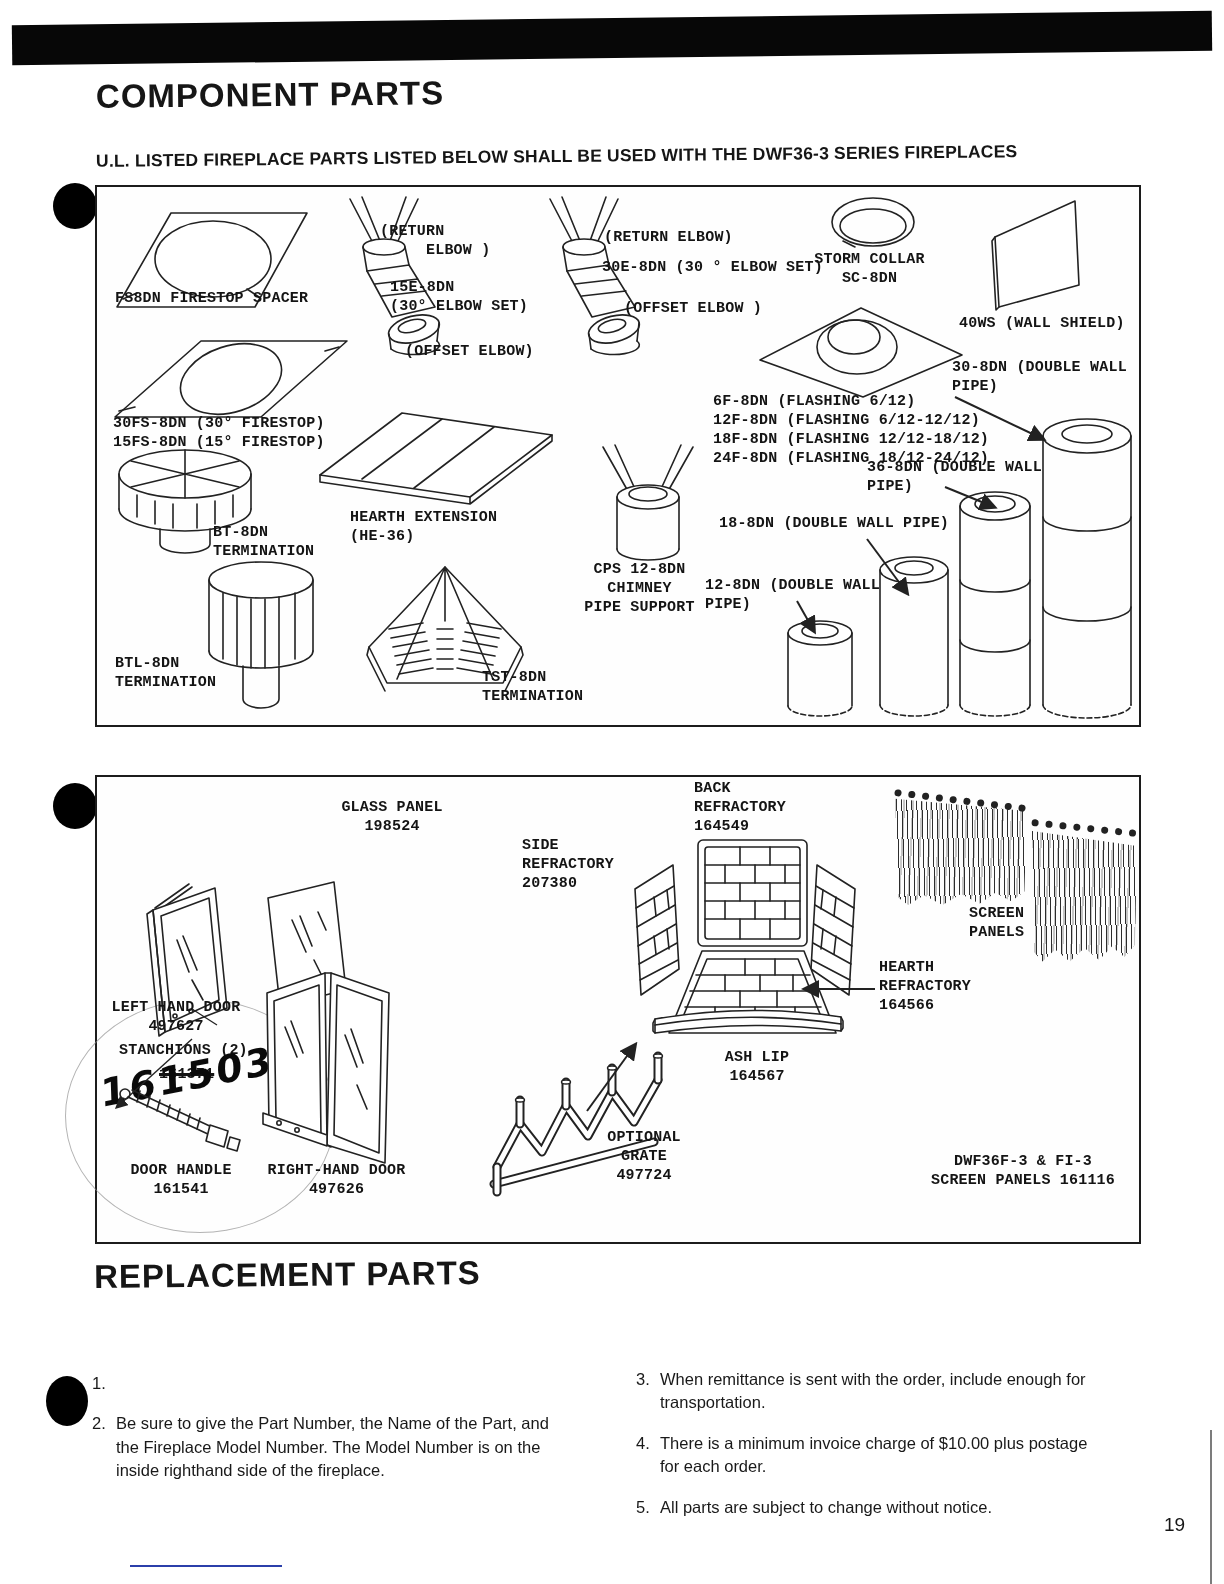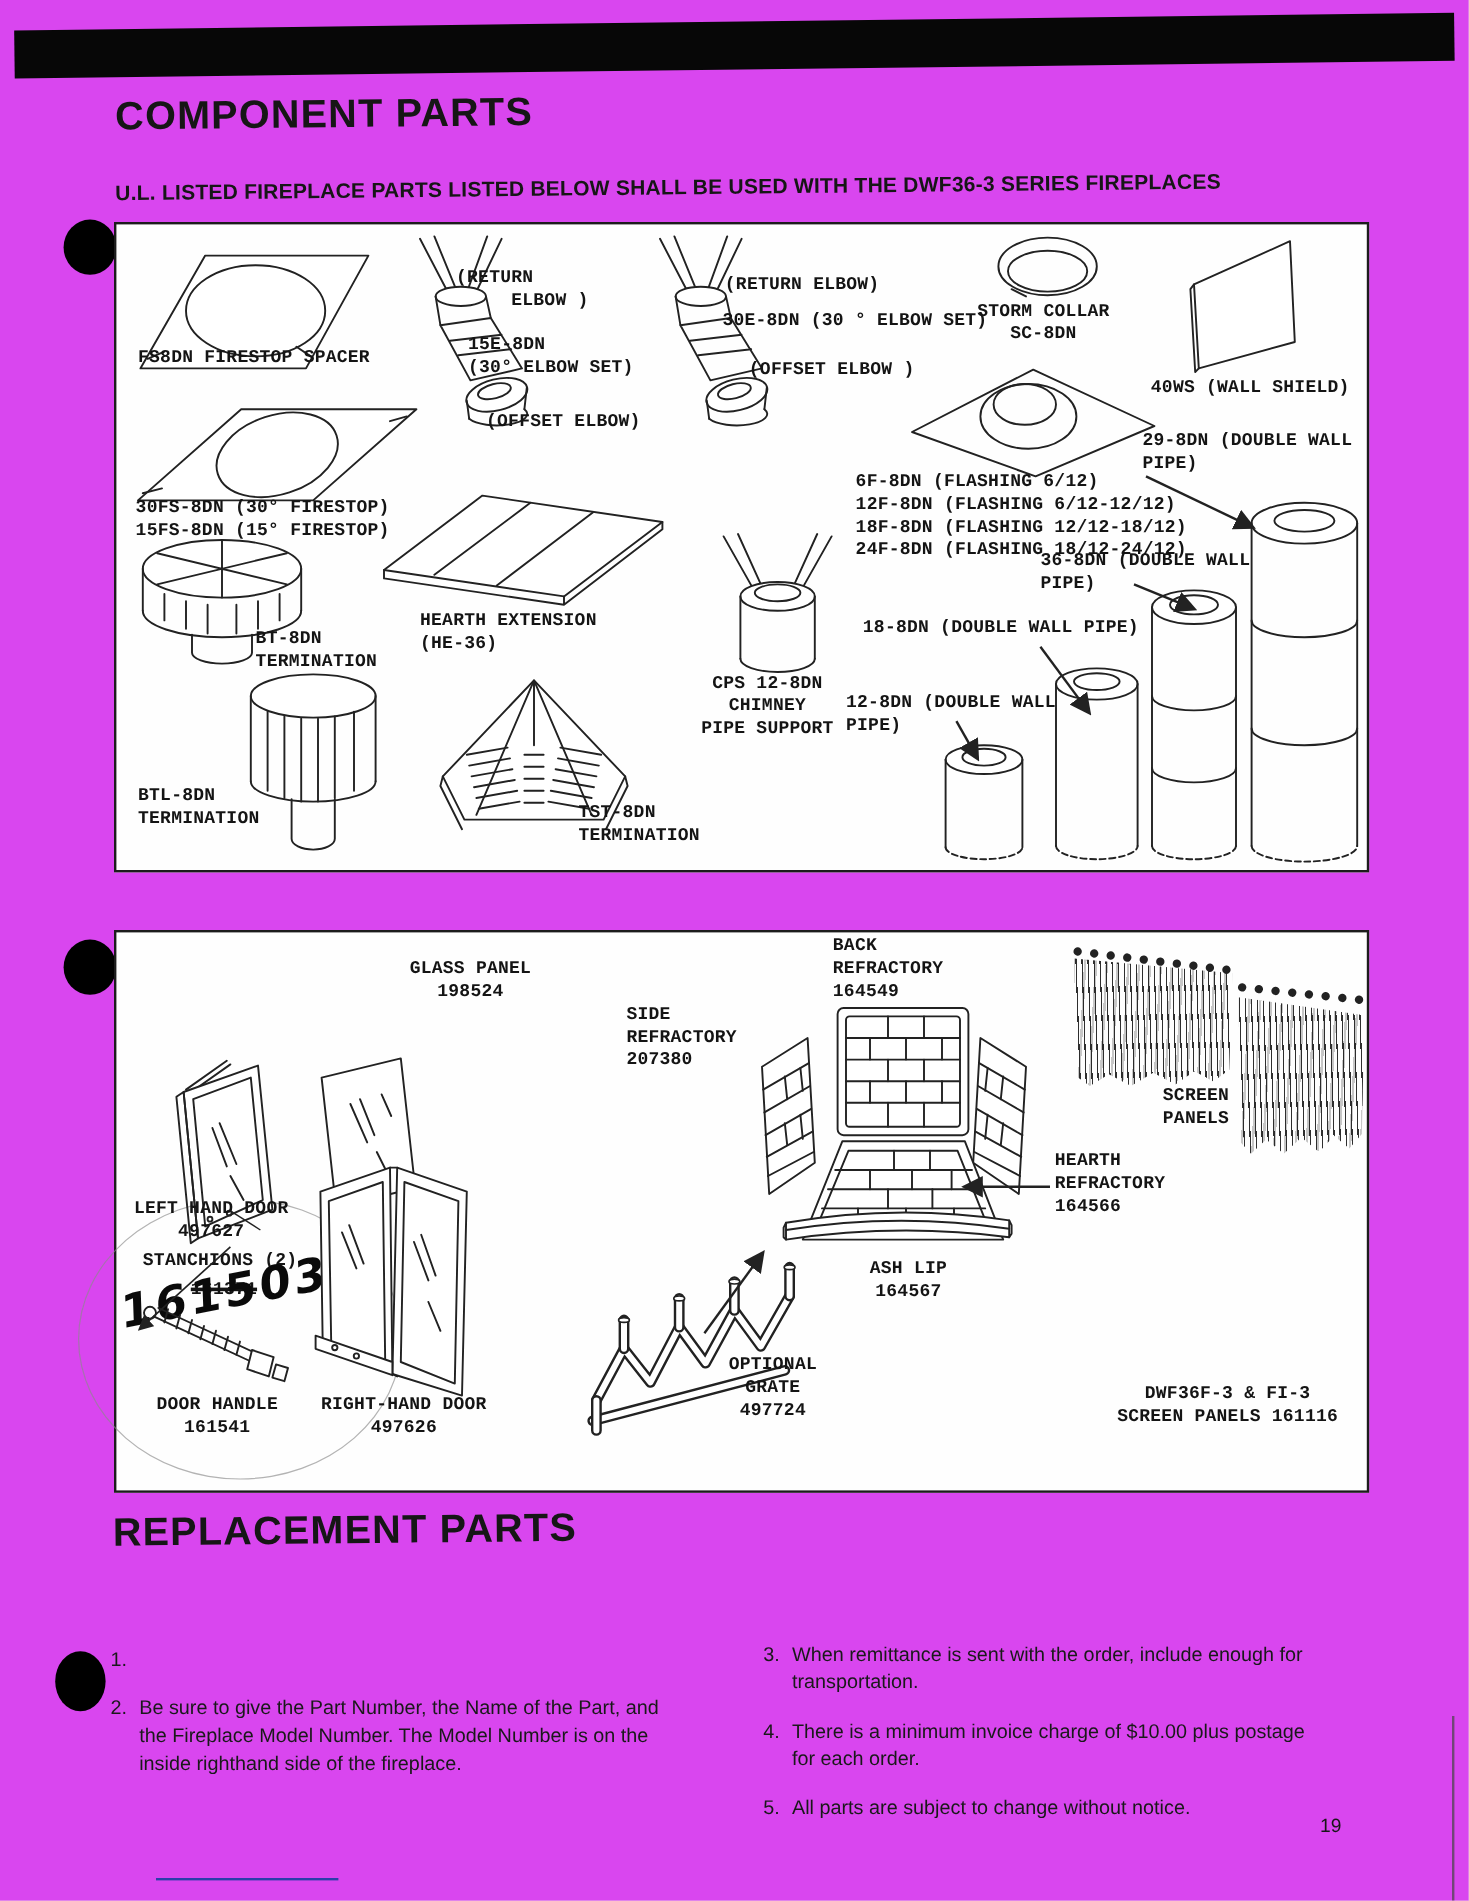--- a/index.html
+++ b/index.html
@@ -1,16 +1,16 @@
 <!DOCTYPE html>
 <html><head>
 <meta charset="utf-8">
 <style>
   html,body{margin:0;padding:0;background:#e8e8e8;}
-  .page{position:relative;width:1224px;height:1584px;background:#d946ef;overflow:hidden;
+  .page{position:relative;width:1224px;height:1584px;background:#ffffff;overflow:hidden;
         font-family:"Liberation Sans",sans-serif;color:#161616;}
   .scanbar{position:absolute;left:12px;top:18px;width:1200px;height:40px;background:#070707;
            transform:rotate(-0.7deg);}
   .hole{position:absolute;background:#000;border-radius:50%;}
   .h1{left:53px;top:183px;width:44px;height:46px;}
   .h2{left:53px;top:783px;width:44px;height:46px;}
   .h3{left:46px;top:1376px;width:42px;height:50px;}
   .title{position:absolute;font-weight:bold;letter-spacing:1px;transform:rotate(-0.6deg);}
   .t-main{left:96px;top:76px;font-size:33px;}
   .t-sub{left:96px;top:146px;font-size:17.5px;letter-spacing:.2px;}
@@ -32,21 +32,21 @@
   .curtain{position:absolute;}
   .mesh{position:absolute;inset:0;
     background:repeating-linear-gradient(88deg,rgba(35,35,35,.95) 0 1px,transparent 1px 5px),
                repeating-linear-gradient(93deg,rgba(0,0,0,.22) 0 2px,transparent 2px 9px);
     clip-path:polygon(0% 8%,100% 18%,98% 84%,88% 92%,76% 85%,64% 94%,50% 86%,36% 95%,22% 87%,10% 95%,1% 88%);}
   .rail{position:absolute;left:0;right:0;top:0;border-top:7px dotted #222;transform-origin:left top;}
   .inst{position:absolute;font-size:16.5px;line-height:1.42;color:#191919;}
   .item{display:flex;margin-bottom:17px;}
   .item .n{width:24px;flex:none;}
   .item .tx{white-space:pre-line;}
-  .pageno{position:absolute;left:1100px;top:1514px;font-size:16px;}
+  .pageno{position:absolute;left:1164px;top:1514px;font-size:19px;}
   .blueline{position:absolute;left:130px;top:1565px;width:152px;height:2px;background:#2b3faa;}
   .edge{position:absolute;left:1210px;top:1430px;width:2px;height:154px;background:#444;opacity:.7;}
   .s{stroke:#222;fill:none;stroke-width:1.6;stroke-linecap:round;stroke-linejoin:round;}
   .sw{stroke:#222;fill:#fff;stroke-width:1.6;stroke-linejoin:round;}
 </style>
 </head>
 <body>
 
 <div class="page">
   <div class="scanbar"></div>
@@ -231,21 +231,21 @@
     <div class="drv" style="left:943px;top:230px">
       <svg width="94" height="303" viewBox="0 0 94 303">
         <ellipse class="sw" cx="47" cy="19" rx="44" ry="17"></ellipse>
         <ellipse class="s" cx="47" cy="17" rx="25" ry="9"></ellipse>
         <path class="s" d="M3,19 L3,288 M91,19 L91,288"></path>
         <path class="s" d="M3,100 A 44 14 0 0 0 91,100 M3,190 A 44 14 0 0 0 91,190"></path>
         <path class="s" d="M3,288 A 44 13 0 0 0 91,288" stroke-dasharray="5 3"></path>
       </svg>
     </div>
 
-    <div class="lbl" style="left:855px;top:172px">29-8DN (DOUBLE WALL
+    <div class="lbl" style="left:855px;top:172px">30-8DN (DOUBLE WALL
 PIPE)</div>
     <div class="lbl" style="left:770px;top:272px">36-8DN (DOUBLE WALL
 PIPE)</div>
     <div class="lbl" style="left:622px;top:328px">18-8DN (DOUBLE WALL PIPE)</div>
     <div class="lbl" style="left:608px;top:390px">12-8DN (DOUBLE WALL
 PIPE)</div>
 
     <svg class="ov" width="1042" height="538">
       <defs>
         <marker id="ah1" markerWidth="9" markerHeight="9" refX="7" refY="4.5" orient="auto">

